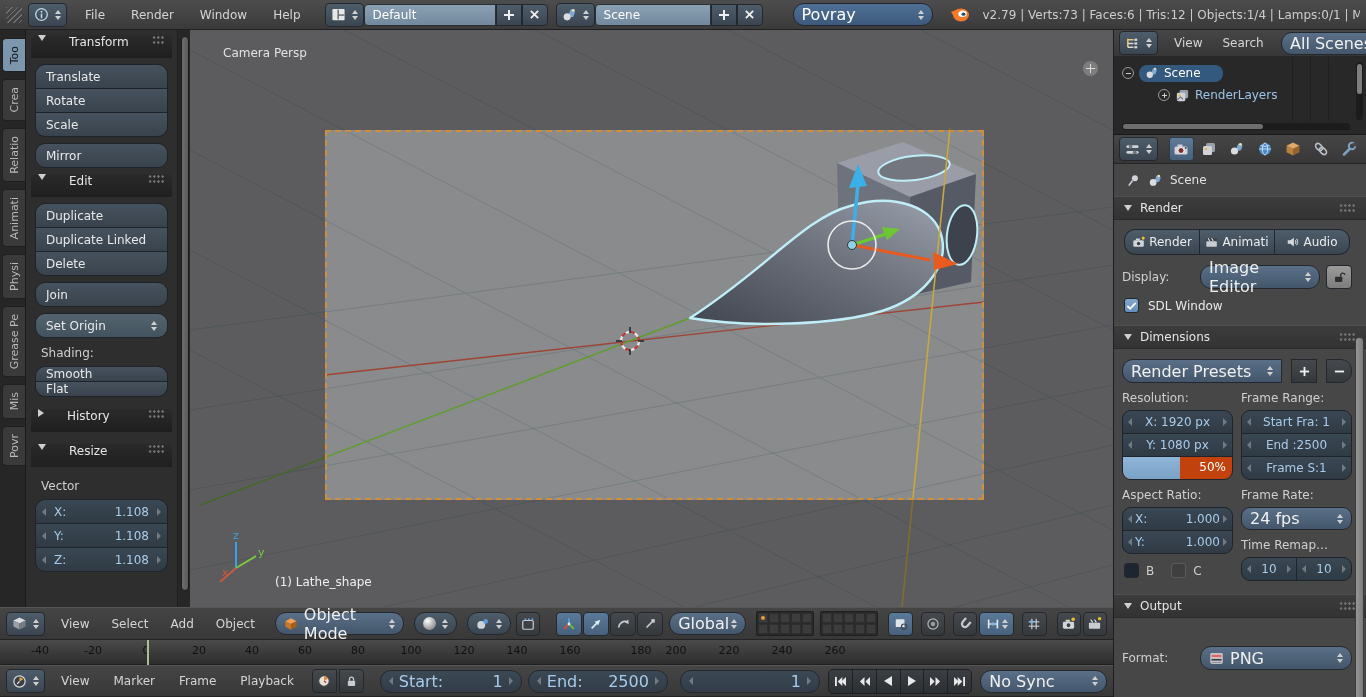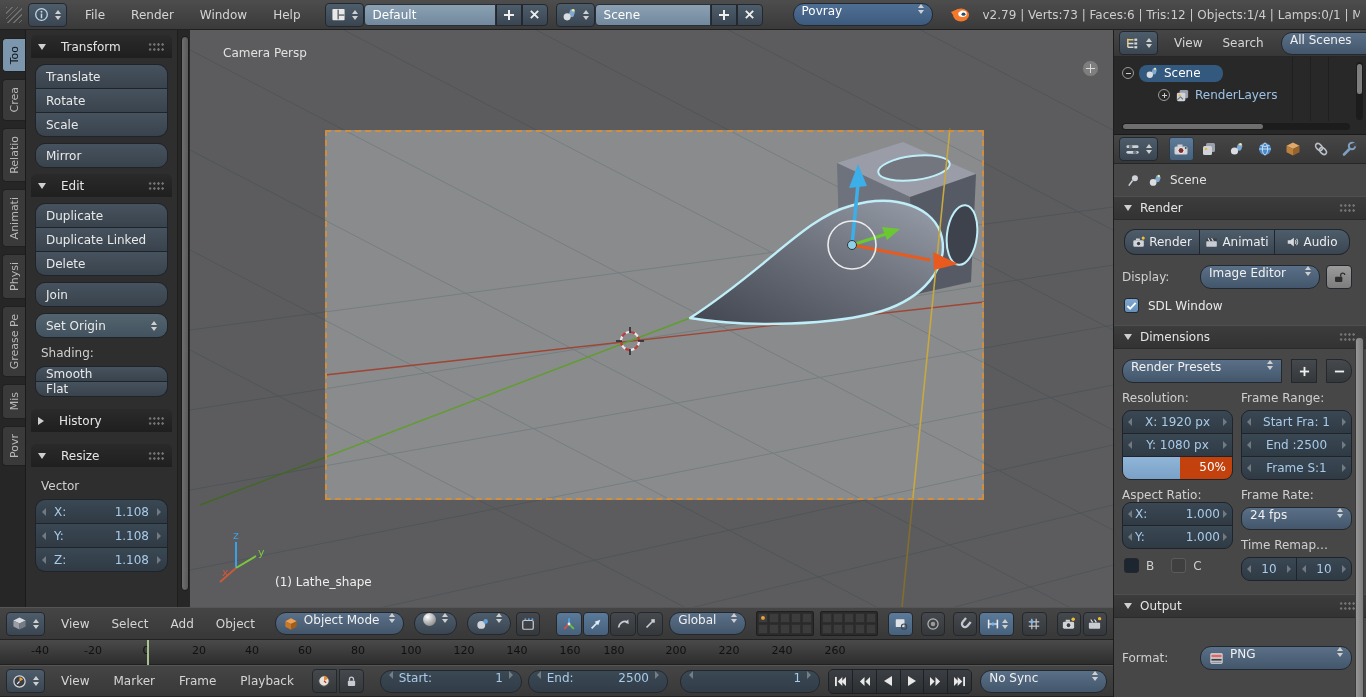--- a/index.html
+++ b/index.html
@@ -10,40 +10,40 @@
 
 .updn{display:inline-flex;flex-direction:column;gap:2px;align-items:center;margin-left:6px}
 .updn::before{content:"";width:0;height:0;border-left:3.5px solid transparent;border-right:3.5px solid transparent;border-bottom:4.5px solid #cfcfcf}
 .updn::after{content:"";width:0;height:0;border-left:3.5px solid transparent;border-right:3.5px solid transparent;border-top:4.5px solid #cfcfcf}
 .tri-d{width:0;height:0;border-left:4.5px solid transparent;border-right:4.5px solid transparent;border-top:6px solid #cfcfcf;display:inline-block}
 .tri-r{width:0;height:0;border-top:4.5px solid transparent;border-bottom:4.5px solid transparent;border-left:6px solid #cfcfcf;display:inline-block}
 .na-l{width:0;height:0;border-top:4px solid transparent;border-bottom:4px solid transparent;border-right:4.5px solid rgba(255,255,255,.30);display:inline-block}
 .na-r{width:0;height:0;border-top:4px solid transparent;border-bottom:4px solid transparent;border-left:4.5px solid rgba(255,255,255,.30);display:inline-block}
 .grip{margin-left:auto;width:17px;height:10px;background-image:radial-gradient(circle,#757575 1px,transparent 1.4px);background-size:4.2px 5px}
 .hatch{width:16px;height:16px;background:repeating-linear-gradient(135deg,#6e6e6e 0 1px,transparent 1px 4px)}
-.pill{height:23px;border-radius:11px;border:1px solid #23282e;display:flex;font-size:12px;padding:0 8px}
+.pill{height:23px;border-radius:11px;border:1px solid #23282e;display:flex;align-items:center;font-size:16px;padding:0 8px}
 .pill-dd{background:linear-gradient(#5a7088,#43566b);color:#f0f0f0}
 .pill-btn{background:linear-gradient(#4e5d6b,#3a4551);color:#ebebeb}
 .pill-field{background:linear-gradient(#3b4955,#313c47);color:#a8cbe9}
 .icon{display:inline-flex;align-items:center;justify-content:center}
 .menu-item{color:#d5d5d5;padding:0 4px;white-space:nowrap}
 
 #topbar{left:0;top:0;width:1366px;height:30px;background:linear-gradient(#4d4d4d,#3a3a3a);border-bottom:1px solid #202020;display:flex;align-items:center;gap:0;padding:0 6px}
 .tb-sq{height:22px;border-radius:4px;border:1px solid #23282e;display:flex;align-items:center;justify-content:center;background:linear-gradient(#4e5d6b,#3a4551);color:#eee}
 .sel-field{height:22px;background:linear-gradient(#8ba0b3,#72899d);border:1px solid #2a2f35;color:#fff;display:flex;align-items:center;padding:0 8px}
 #stats{color:#cdcdcd;white-space:nowrap;overflow:hidden;flex:1;margin-left:12px}
 
 #tabstrip{left:0;top:30px;width:26px;height:577px;background:#262626;border-right:1px solid #1a1a1a;display:flex;flex-direction:column;gap:7px;padding-top:8px;align-items:flex-end}
 .vtab{width:23px;background:#3a3a3a;border:1px solid #202020;border-right:none;border-radius:4px 0 0 4px;color:#b9b9b9;padding:7px 0;display:flex;justify-content:center}
 .vtab span{writing-mode:vertical-rl;transform:rotate(180deg);font-size:11px;white-space:nowrap}
 .vtab.active{background:#7b96ad;color:#14181c}
 #shelf{left:26px;top:30px;width:151px;height:577px;background:#2e2e2e;padding:5px 5px 0 5px;overflow:hidden}
 #shelfscroll{left:177px;top:30px;width:13px;height:577px;background:#272727;border-left:1px solid #1e1e1e}
 #shelfscroll .thumb{position:absolute;left:2.5px;top:6px;width:8px;height:555px;border-radius:4px;background:linear-gradient(90deg,#6e6e6e,#5a5a5a);border:1px solid #1c1c1c}
-.lp-hdr{height:23px;display:flex;align-items:center;gap:15px;background:linear-gradient(#2a2a2a,#1f1f1f);border-radius:5px 5px 0 0;padding:0 7px;color:#e5e5e5;margin-top:6px}
+.lp-hdr{height:23px;display:flex;align-items:flex-start;gap:23px;background:linear-gradient(#2a2a2a,#1f1f1f);border-radius:5px 5px 0 0;padding:0 7px;color:#e5e5e5;margin-top:6px}
 .ts-group{border:1px solid #1e242a;border-radius:10px;overflow:hidden;background:#1e242a;display:flex;flex-direction:column;gap:1px;margin:6px 4px 0 4px}
 .ts-btn{background:linear-gradient(#46525e,#39434d);height:23px;display:flex;align-items:center;padding:0 10px;color:#e9e9e9}
 .ts-field{background:linear-gradient(#3a4854,#2f3a44);height:23px;display:flex;align-items:center;padding:0 6px;color:#a8cbe9;gap:4px}
 .ts-field .lab{margin-left:4px}
 .ts-field .val{margin-left:auto;margin-right:4px}
 .shelf-label{color:#cfcfcf;margin:8px 0 0 10px}
 
 #viewport{left:190px;top:30px;width:923px;height:577px;background:#8a8b8d;overflow:hidden}
 .vp-shade{position:absolute;background:rgba(22,22,24,.40)}
 #camframe{position:absolute;left:135px;top:100px;width:659px;height:370px;border:2px dashed #cf8f3f;border-radius:2px}
@@ -550,21 +550,21 @@
     <span class="rtick" style="left:93px">-20</span>
     <span class="rtick" style="left:146px">0</span>
     <span class="rtick" style="left:199px">20</span>
     <span class="rtick" style="left:252px">40</span>
     <span class="rtick" style="left:305px">60</span>
     <span class="rtick" style="left:358px">80</span>
     <span class="rtick" style="left:411px">100</span>
     <span class="rtick" style="left:464px">120</span>
     <span class="rtick" style="left:517px">140</span>
     <span class="rtick" style="left:570px">160</span>
-    <span class="rtick" style="left:614px">180</span>
+    <span class="rtick" style="left:641px">180</span>
     <span class="rtick" style="left:676px">200</span>
     <span class="rtick" style="left:729px">220</span>
     <span class="rtick" style="left:782px">240</span>
     <span class="rtick" style="left:835px">260</span>
     <div id="playhead"></div>
   </div>
 
   <div id="thdr" class="abs hbar">
     <span class="ed-btn">
       <span class="icon">
@@ -910,21 +910,21 @@
             <div class="fg-row">
               <span class="na-l"></span>
               <span class="mid">Frame S:1</span>
               <span class="na-r"></span>
             </div>
           </div>
         </div>
       </div>
       <div class="cols2">
         <div>
-          <div class="rp-label" style="white-space:nowrap">Aspect Ratio:</div>
+          <div class="rp-label" style="margin-bottom:5px;white-space:nowrap">Aspect Ratio:</div>
           <div class="fgroup">
             <div class="fg-row">
               <span class="na-l"></span>
               <span>X:</span>
               <span class="mid" style="text-align:right">1.000</span>
               <span class="na-r"></span>
             </div>
             <div class="fg-row">
               <span class="na-l"></span>
               <span>Y:</span>

